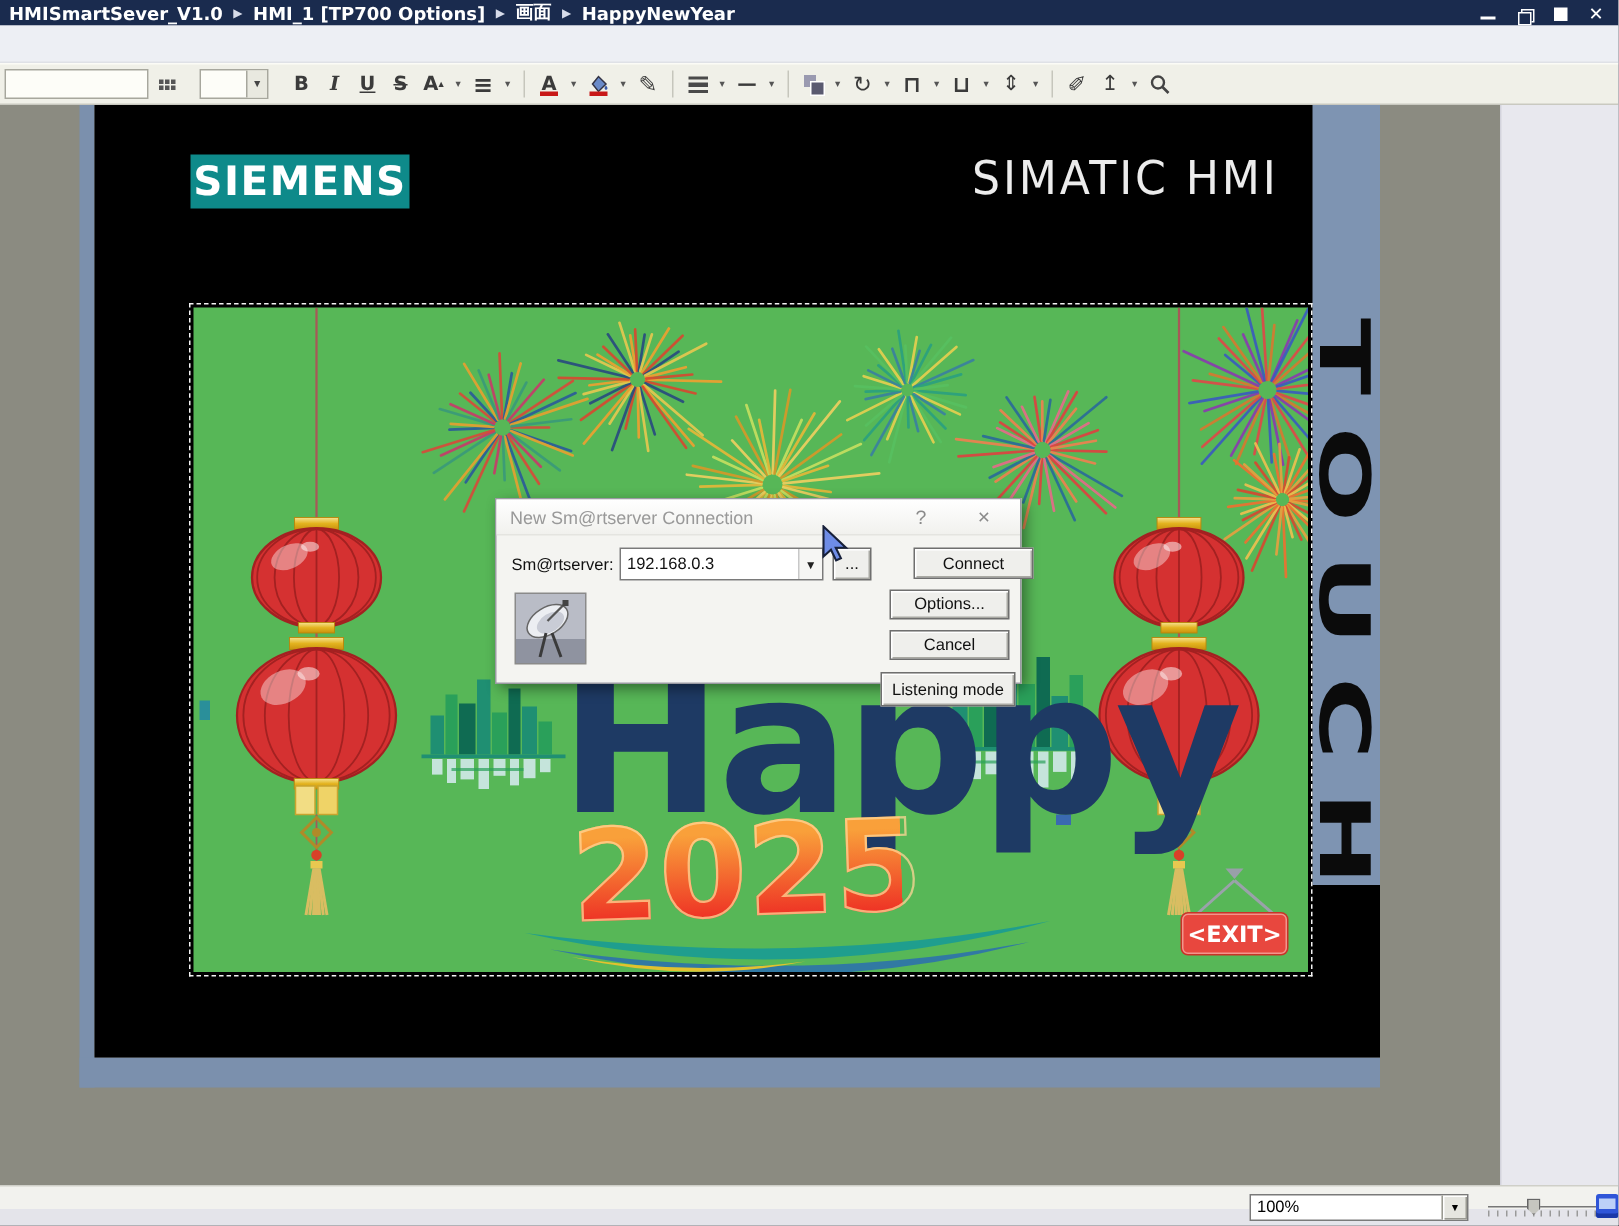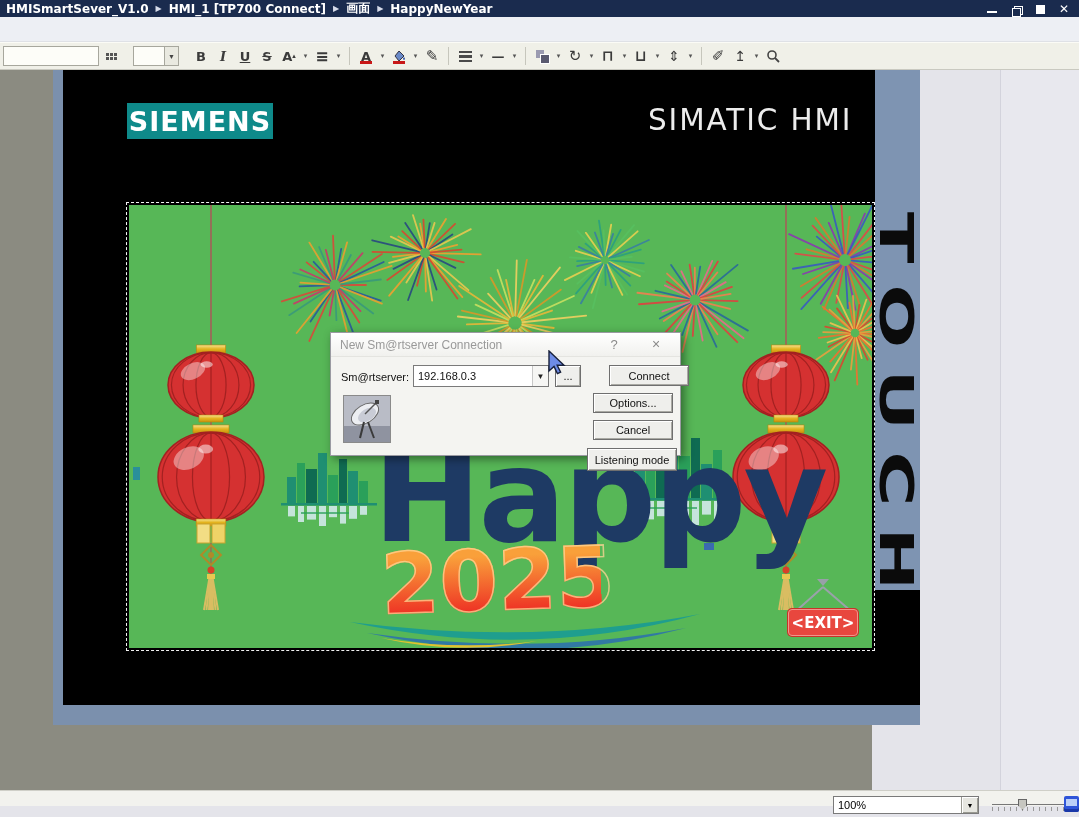--- a/index.html
+++ b/index.html
@@ -31,21 +31,21 @@
   .ico-bars i{height:2px;background:#4a4a4a;}
   .ico-bars i:nth-child(2){height:3px;}
   .ico-sq{position:relative;width:13px;height:13px;}
   .ico-sq:before{content:"";position:absolute;left:0;top:0;width:8px;height:8px;background:#9a9ab0;}
   .ico-sq:after{content:"";position:absolute;left:4px;top:4px;width:8px;height:8px;background:#5a5a70;border:1px solid #fff;}
   .ico-dots{display:grid;grid-template-columns:repeat(3,3px);gap:1px;}
   .ico-dots i{width:3px;height:3px;background:#555;}
   
   .workarea{position:absolute;left:0;top:70px;width:1079px;height:720px;background:#e4e4ea;}
   .gutter{position:absolute;left:1000px;top:0;width:79px;height:720px;background:#e8e8ee;border-left:1px solid #d3d3dc;}
-  .surround{position:absolute;left:0;top:0;width:872px;height:720px;background:#8b8b81;}
+  .surround{position:absolute;left:0;top:0;width:1000px;height:720px;background:#8b8b81;}
   .frame-left{position:absolute;left:53px;top:0;width:10px;height:655px;background:#7b90ad;}
   .frame-bottom{position:absolute;left:53px;top:635px;width:867px;height:20px;background:#7b90ad;}
   .bezel{position:absolute;left:63px;top:0;width:857px;height:635px;background:#000;}
   .touchstrip{position:absolute;left:875px;top:0;width:45px;height:520px;background:#7e94b2;overflow:hidden;}
   .touchtext{position:absolute;left:41px;top:142px;white-space:nowrap;transform:rotate(90deg) scale(1.3,0.8);transform-origin:left top;font:bold 58px "DejaVu Sans",sans-serif;letter-spacing:16px;color:#0b0b0b;line-height:50px;}
   .siemenslogo{position:absolute;left:127px;top:33px;width:146px;height:36px;background:#0e8a8a;color:#fff;font:bold 27px "DejaVu Sans",sans-serif;letter-spacing:1px;display:flex;align-items:center;justify-content:center;}
   .simatic{position:absolute;left:648px;top:31px;width:230px;color:#ececec;font:400 31px "DejaVu Sans",sans-serif;letter-spacing:2px;transform:scaleX(0.95);transform-origin:left;}
   .marquee{position:absolute;left:126px;top:132px;width:749px;height:449px;border:1px dashed #f2f2f2;pointer-events:none;}
   .hmiscreen{position:absolute;left:129px;top:135px;width:743px;height:443px;background:#57b757;overflow:hidden;}
   .hmiscreen svg{position:absolute;left:0;top:0;}
@@ -83,21 +83,21 @@
   .fiticon:before{content:"";position:absolute;left:2px;top:3px;right:2px;height:7px;background:#bcd0f8;}
 </style>
 </head>
 <body>
 
 <div class="app">
 
   <div class="titlebar">
     <span class="crumb">HMISmartSever_V1.0</span>
     <span class="crumb-sep">▶</span>
-    <span class="crumb">HMI_1 [TP700 Connect]</span>
+    <span class="crumb">HMI_1 [TP700 Options]</span>
     <span class="crumb-sep">▶</span>
     <span class="crumb">画面</span>
     <span class="crumb-sep">▶</span>
     <span class="crumb">HappyNewYear</span>
     <div class="wincontrols">
       <span class="wc">
           <span class="bar"></span>
         </span>
       <span class="wc">
           <span class="rest"></span>

